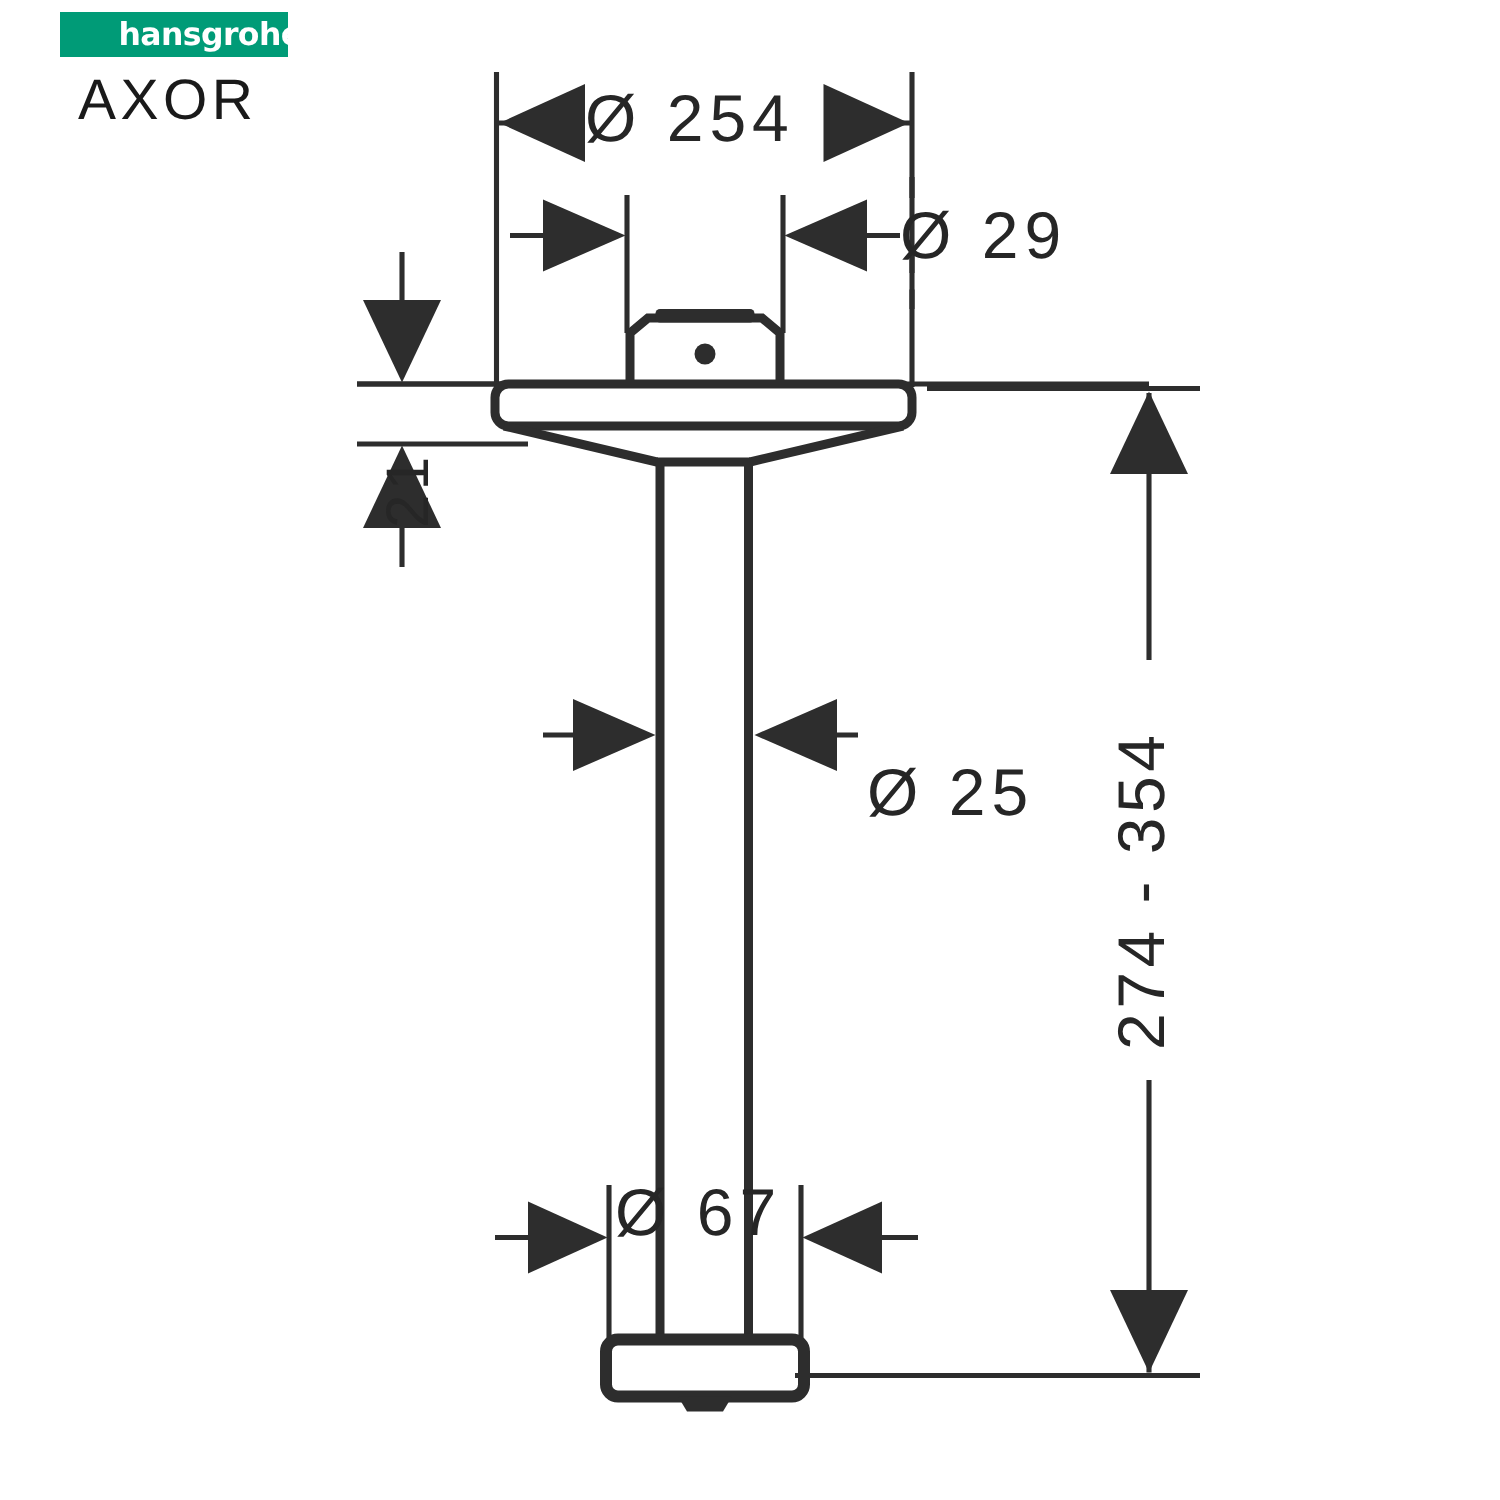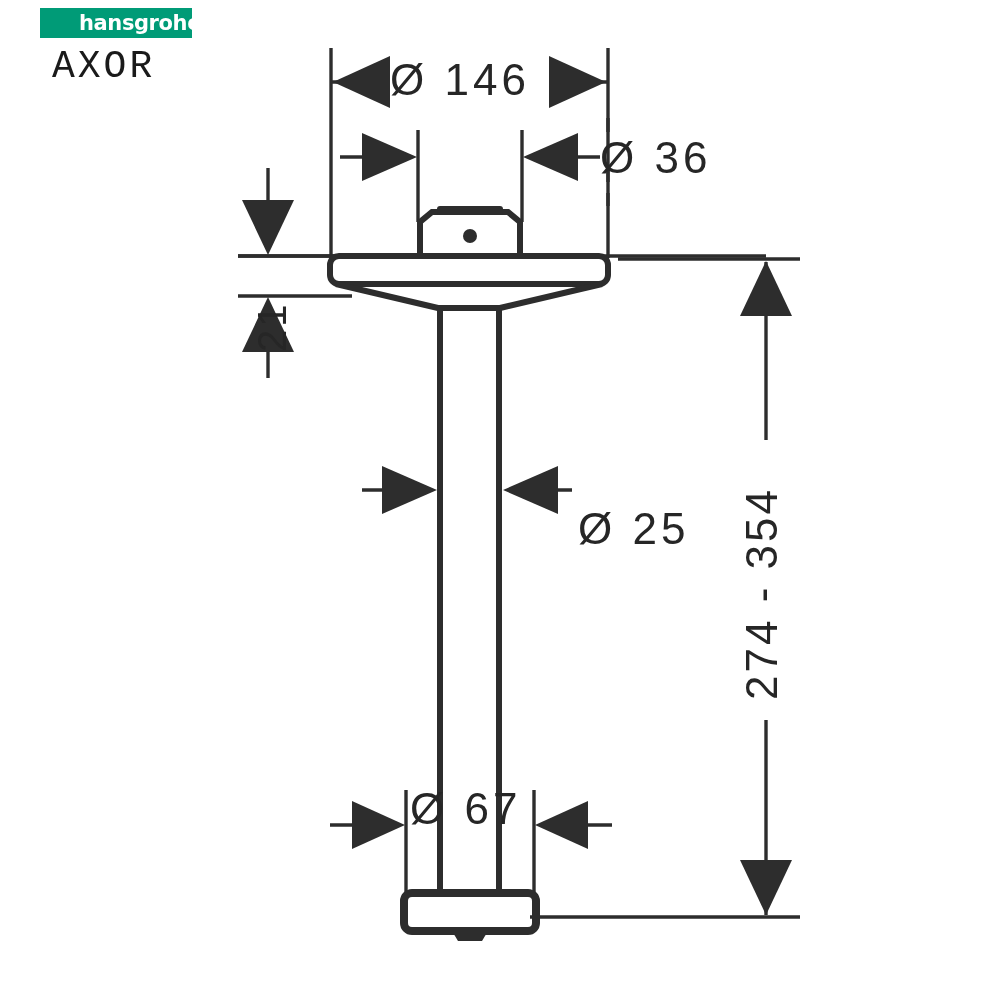--- a/index.html
+++ b/index.html
@@ -47,21 +47,21 @@
     font-weight: 700;
     letter-spacing: -0.4px;
     line-height: 1;
     white-space: nowrap;
     margin-left: 48px;
   }
   #axor-wordmark {
     position: absolute;
     left: 52px;
     top: 48px;
-    font-family: Liberation Mono, monospace;
+    font-family: Liberation Sans, sans-serif;
     font-size: 38px;
     font-weight: 400;
     letter-spacing: 3px;
     color: #1a1a1a;
     line-height: 1;
     white-space: nowrap;
   }
 
   
   #drawing {
@@ -252,23 +252,23 @@
       <g stroke-width="8">
         <rect x="404" y="893" width="132" height="38" rx="8"></rect>
       </g>
       <g fill="#2d2d2d" stroke="none">
         <path d="M 452 931 L 488 931 L 482 941 L 458 941 Z"></path>
       </g>
 
     </g>
   </svg>
 
-  <div class="dim-label dim-146">Ø 146</div>
-
-  <div class="dim-label dim-54">Ø 36</div>
+  <div class="dim-label dim-146">Ø 254</div>
+
+  <div class="dim-label dim-54">Ø 29</div>
 
   <div class="dim-label dim-25">Ø 25</div>
 
   <div class="dim-label dim-67">Ø 67</div>
 
   <div class="dim-label dim-21">21</div>
 
   <div class="dim-label dim-274-354">274 - 354</div>
 
 </div>

